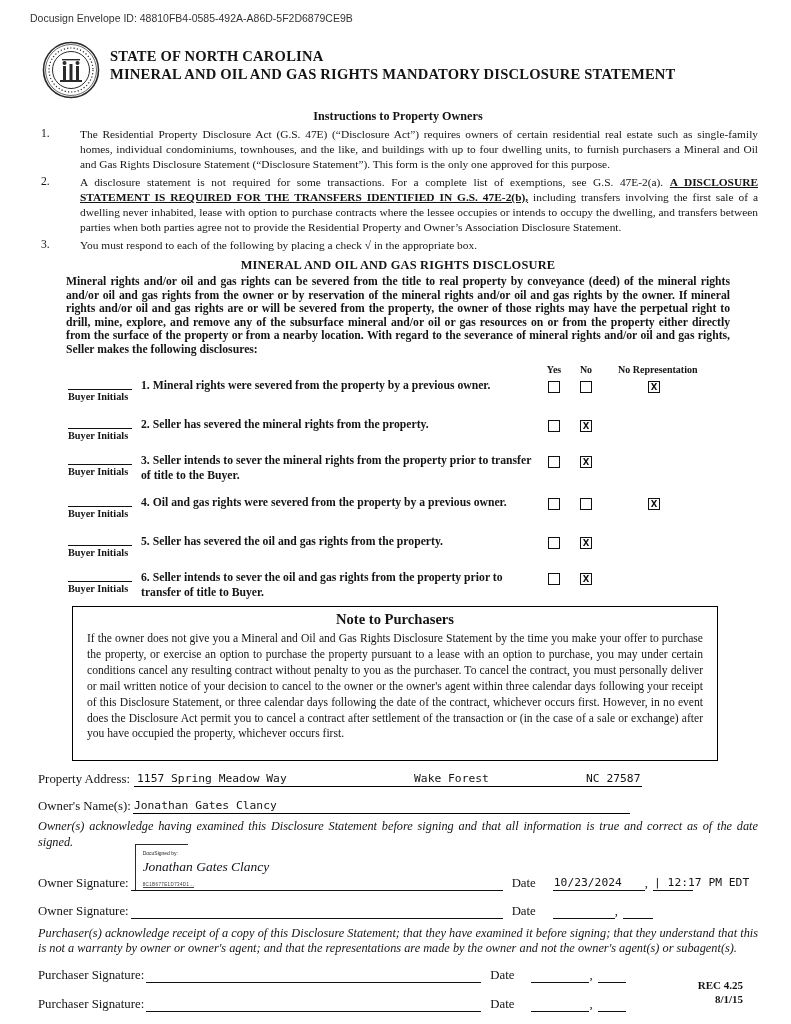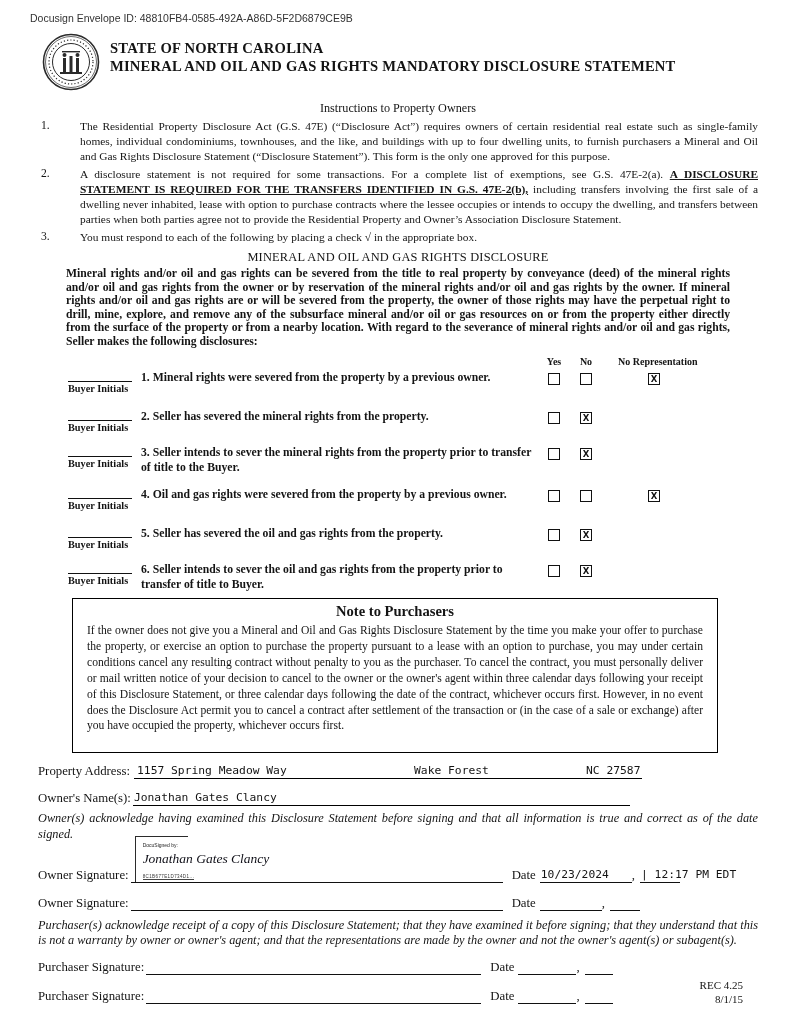--- a/index.html
+++ b/index.html
@@ -10,27 +10,27 @@
     background:#ffffff;
     margin:0 auto;
     font-family:"Liberation Serif", serif;
     color:#141414;
     padding:10px 33px 0 38px;
     overflow:hidden;
   }
   .envelope-id {
     font-family:"Liberation Sans", sans-serif;
     font-size:10.5px; color:#333;
-    margin:2px 0 8px -8px;
+    margin:2px 0 16px -8px;
   }
   .hdr { display:flex; gap:9px; margin-left:3px; }
   .seal { flex:0 0 auto; }
   .titles { padding-top:7px; }
   .title-line { font-weight:bold; font-size:14.6px; line-height:18px; letter-spacing:0.2px; }
-  .center-head { text-align:center; font-weight:normal; }
+  .center-head { text-align:center; font-weight:bold; }
   .instr-head { font-size:12.2px; margin-top:5px; }
   .instr-item { display:flex; margin-top:3px; }
   .inum { flex:0 0 42px; padding-left:3px; font-size:11.6px; }
   .itxt { flex:1 1 auto; font-size:11.4px; line-height:15px; text-align:justify; }
   .emph { font-weight:bold; text-decoration:underline; }
   .disc-head { font-size:12.4px; margin-top:5px; letter-spacing:0.2px; }
   .disc-intro {
     margin:2px 28px 0 28px;
     font-weight:bold; font-size:11.7px; line-height:13.5px; text-align:justify;
   }
@@ -62,34 +62,34 @@
   .flabel { white-space:nowrap; }
   .fill-line { position:relative; border-bottom:1.6px solid #000; height:16px; margin-left:4px; }
   .mono { font-family:"DejaVu Sans Mono", monospace; font-size:11.3px; white-space:nowrap; }
   .fill-line .mono { position:absolute; bottom:1px; }
   .addr-street { left:3px; } .addr-city { left:280px; } .addr-zip { left:424px;margin-left:28px; }
   .name-fill { left:1px; }
   .ack { font-style:italic; font-weight:500; font-size:12.3px; line-height:15.2px; margin-top:5px; text-align:justify; }
   .sigrow { display:flex; align-items:flex-end; font-size:12.8px; }
   .sigline { position:relative; border-bottom:1.4px solid #111; height:15px; margin-left:2px; }
   .sigline.tall { height:34px; }
-  .datelbl { margin-left:9px; margin-right:4px; white-space:nowrap; }
+  .datelbl { margin-left:9px; margin-right:17px; white-space:nowrap; }
   .dseg { position:relative; border-bottom:1.4px solid #111; height:15px; }
   .dseg .mono { position:absolute; bottom:1px; left:1px; }
   .comma { align-self:flex-end; }
   .ds-stamp { position:absolute; left:4px; bottom:0; padding-left:7px; border-left:1.4px solid #2b2b2b; }
   .ds-stamp::before { content:""; position:absolute; left:0; top:0; width:52px; border-top:1.1px solid #2b2b2b; }
   .ds-by { font-family:"Liberation Sans", sans-serif; font-size:5px; color:#222; }
   .ds-sig { font-style:italic; font-size:13.5px; white-space:nowrap;
             transform:skewX(-10deg) rotate(-1.5deg); transform-origin:left bottom;
             font-family:"Liberation Serif", serif; color:#101018; }
   .ds-id { font-family:"Liberation Sans", sans-serif; font-size:4.5px; color:#333;
            display:inline-block; border-bottom:1px solid #444; letter-spacing:0.4px; }
   .footer { position:absolute; right:48px; bottom:18px; text-align:right;
-            font-size:11px; line-height:14px; }
+            font-size:11px; line-height:14px;font-weight:bold; }
 </style>
 </head>
 <body>
 
 <div class="page">
 
   <div class="envelope-id">Docusign Envelope ID: 48810FB4-0585-492A-A86D-5F2D6879CE9B</div>
 
   <div class="hdr">
     <div class="seal">

